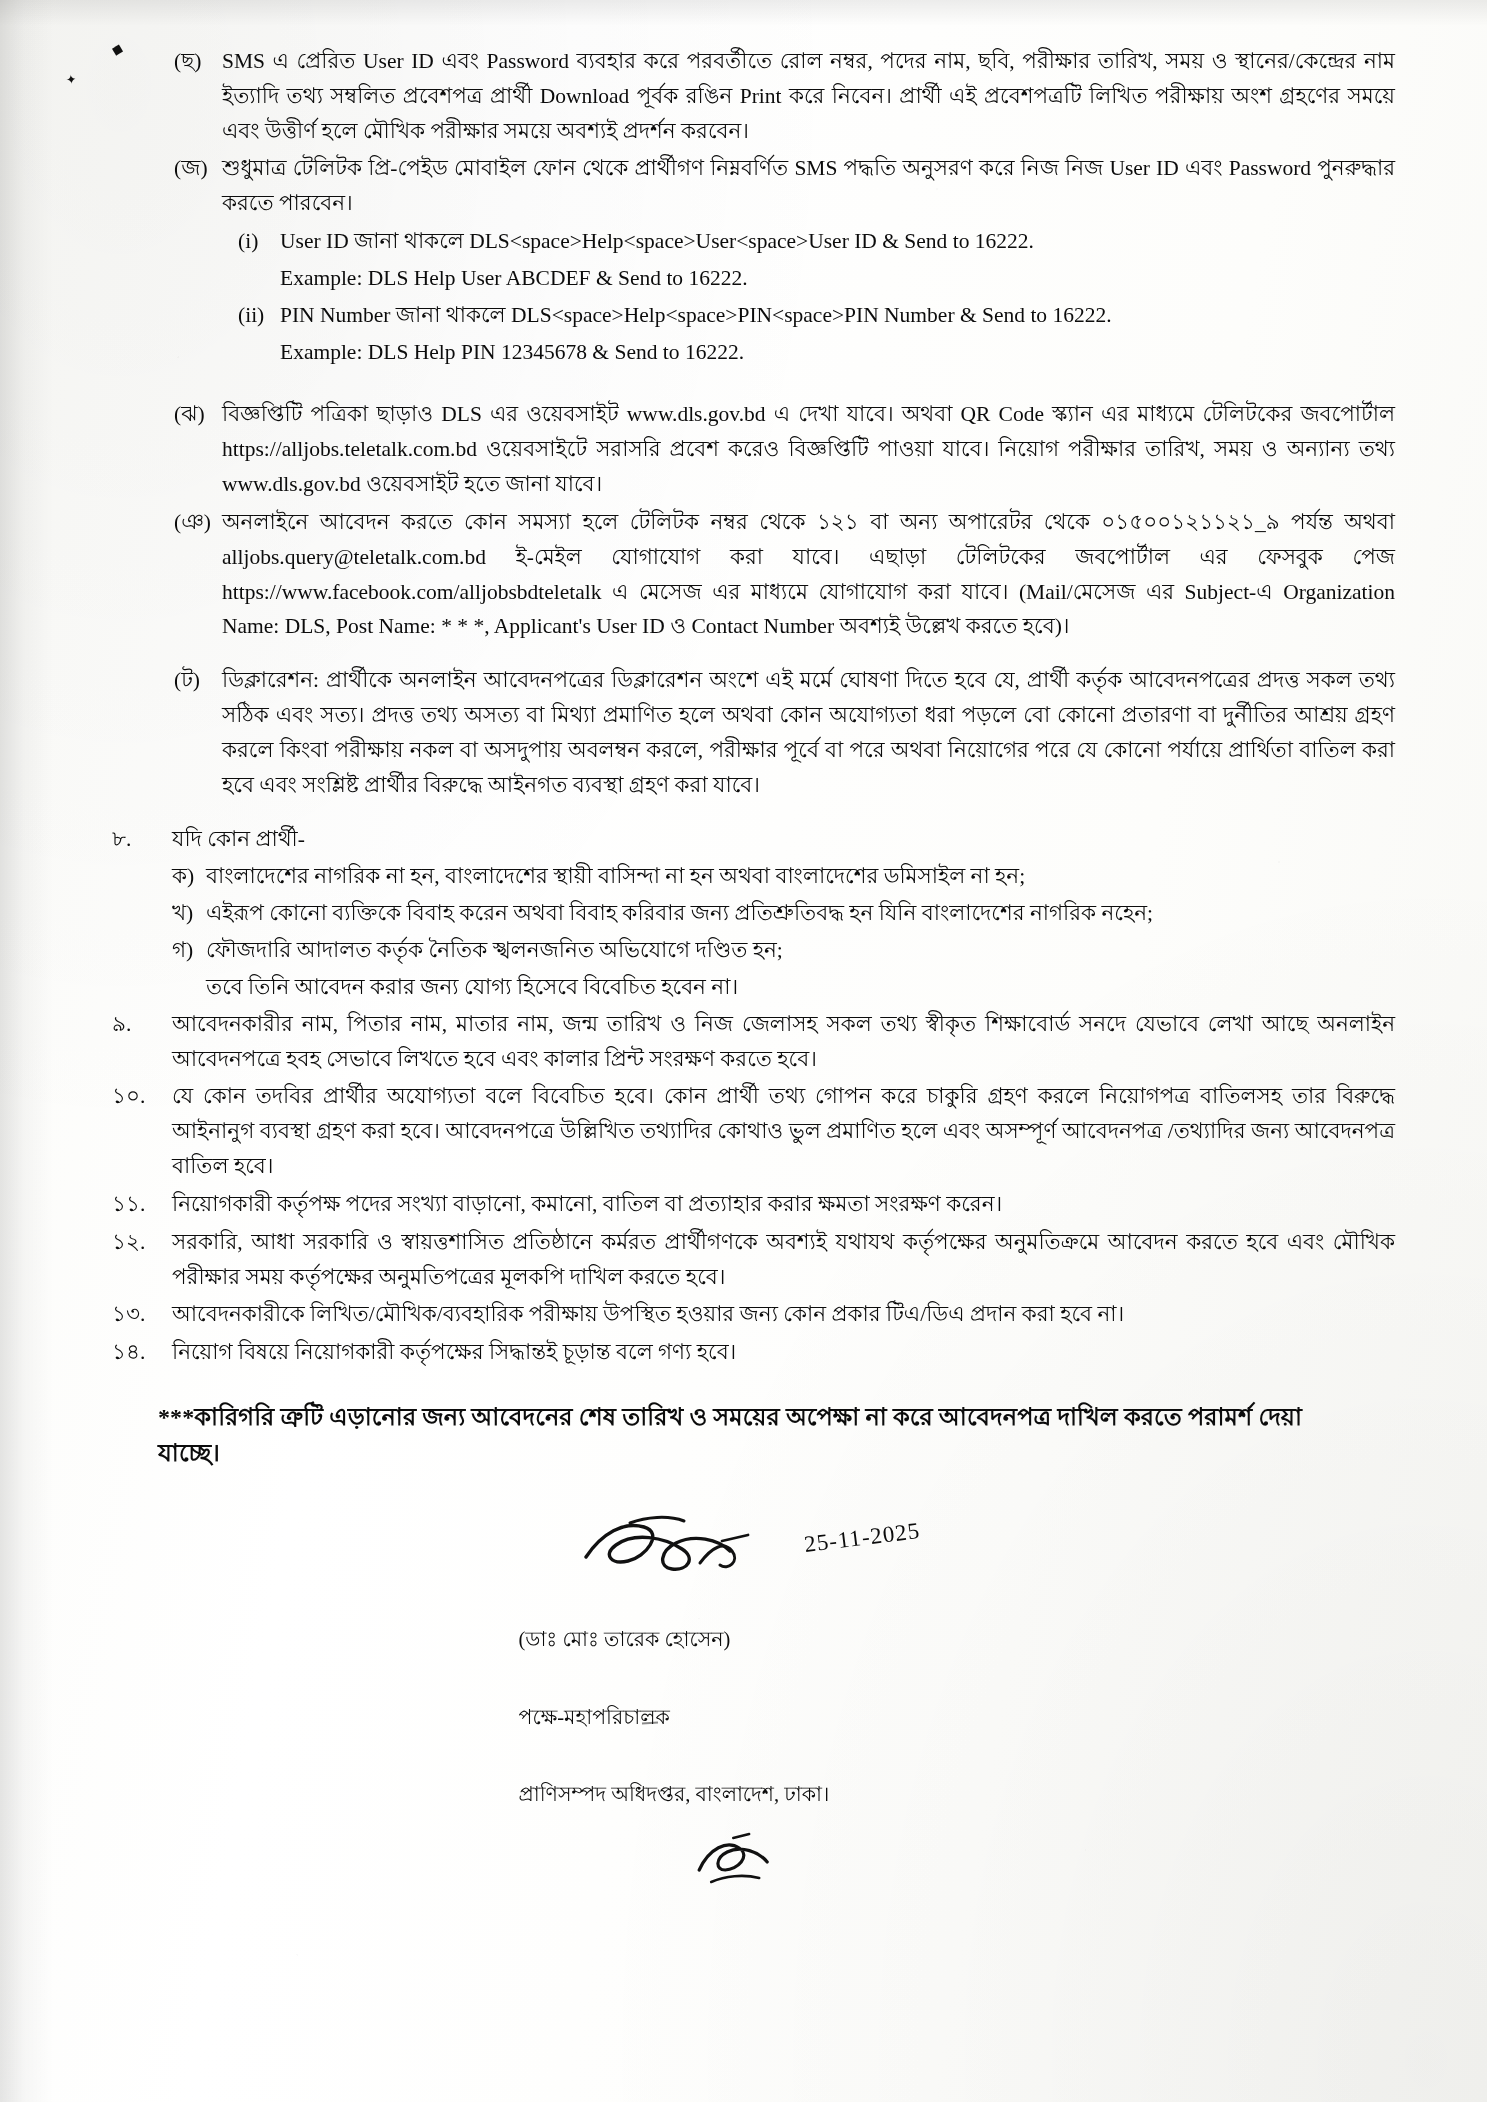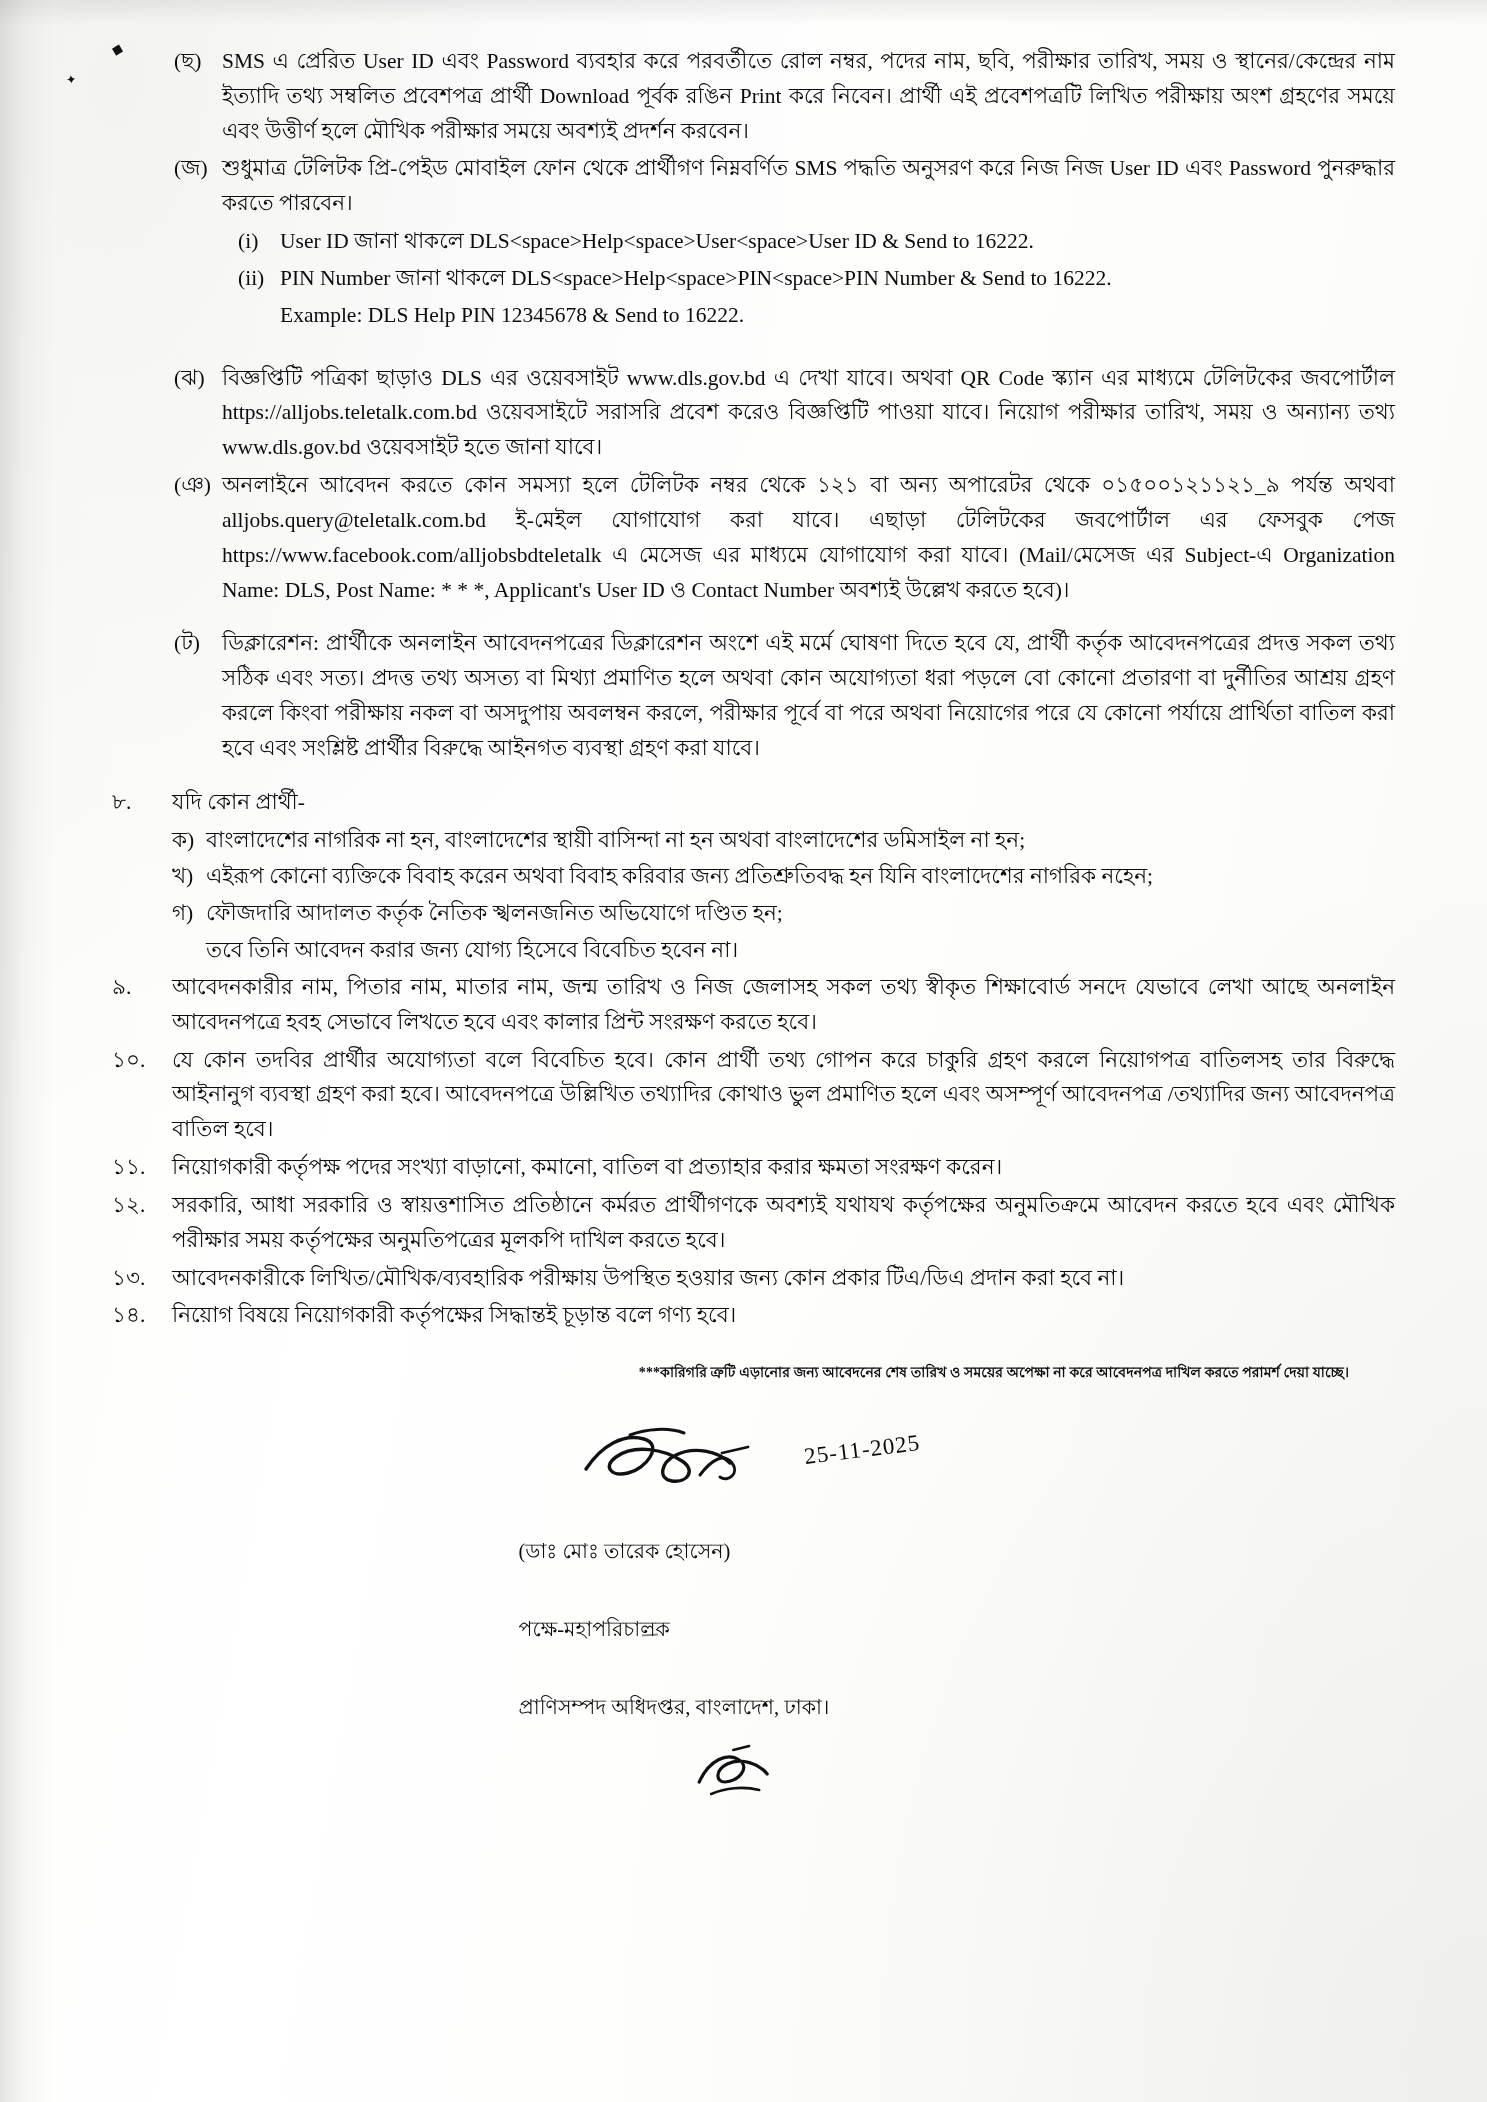--- a/index.html
+++ b/index.html
@@ -104,22 +104,22 @@
   .blk { margin-bottom: 3px; }
   .gap-sm { height: 16px; }
   .gap-md { height: 26px; }
 
   b, strong { font-weight: normal; }
   .u { }
 
   
   .advisory {
     font-weight: bold;
-    font-size: 14px;
-    text-align: right;
+    font-size: 24px;
+    text-align: left;
     letter-spacing: .1px;
     padding: 0 46px;
     line-height: 1.5;
   }
 
   
   .sig-wrap {
     position: relative;
     margin-top: 40px;
     text-align: center;
@@ -187,20 +187,24 @@
     </div>
 
     <div class="row lvl-a blk">
       <div class="marker bn">(জ)</div>
       <div class="body bn">শুধুমাত্র টেলিটক প্রি-পেইড মোবাইল ফোন থেকে প্রার্থীগণ নিম্নবর্ণিত <b class="en">SMS</b> পদ্ধতি অনুসরণ করে নিজ নিজ <b class="en">User ID</b> এবং <b class="en">Password</b> পুনরুদ্ধার করতে পারবেন।</div>
     </div>
 
     <div class="row lvl-b">
       <div class="marker bn">(i)</div>
       <div class="body bn"><span class="en">User ID</span> জানা থাকলে <b class="en">DLS</b><span class="en">&lt;space&gt;Help&lt;space&gt;User&lt;space&gt;User ID &amp; Send to 16222.</span></div>
+    </div>
+    <div class="row lvl-b">
+      <div class="marker bn"></div>
+      <div class="body bn"><span class="en">Example: <b>DLS</b> Help User ABCDEF &amp; Send to 16222.</span></div>
     </div>
 
     <div class="row lvl-b">
       <div class="marker bn">(ii)</div>
       <div class="body bn"><span class="en">PIN Number</span> জানা থাকলে <b class="en">DLS</b><span class="en">&lt;space&gt;Help&lt;space&gt;PIN&lt;space&gt;PIN Number &amp; Send to 16222.</span></div>
     </div>
     <div class="row lvl-b">
       <div class="marker bn"></div>
       <div class="body bn"><span class="en">Example: <b>DLS</b> Help PIN 12345678 &amp; Send to 16222.</span></div>
     </div>

